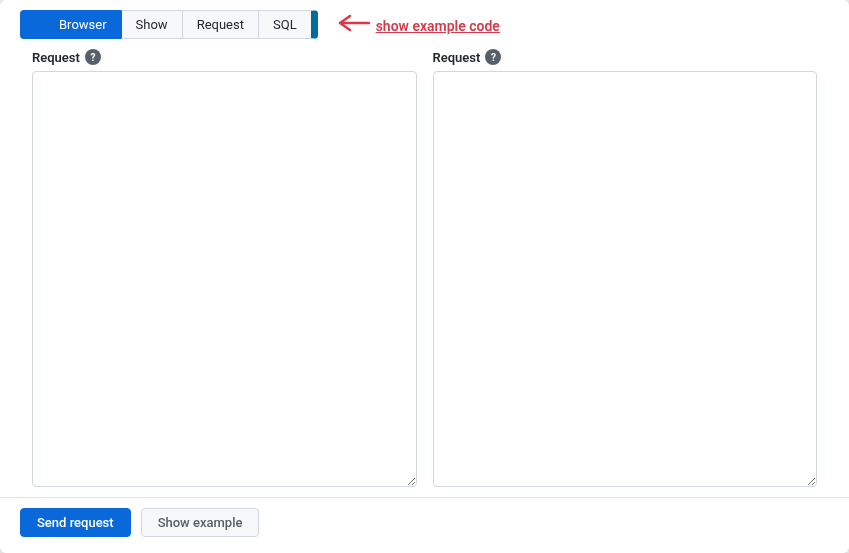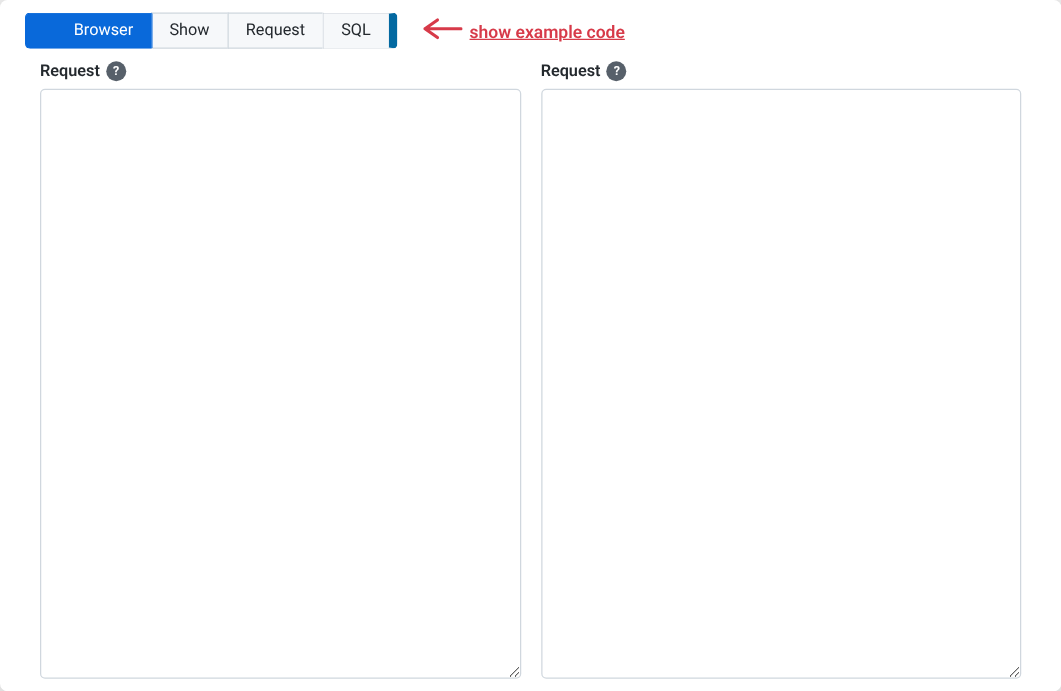--- a/index.html
+++ b/index.html
@@ -247,15 +247,19 @@
       <div class="panel">
         <div class="panel-label">
           <span>Request</span>
           <span class="help-icon">?</span>
         </div>
         <textarea class="panel-textarea" style=""></textarea>
       </div>
 
     </div>
 
+    <div class="modal-footer">
+      <button class="btn-primary">Send request</button>
+      <button class="btn-secondary">Show example</button>
+    </div>
 
   </div>
 </div>
 
 </body></html>

